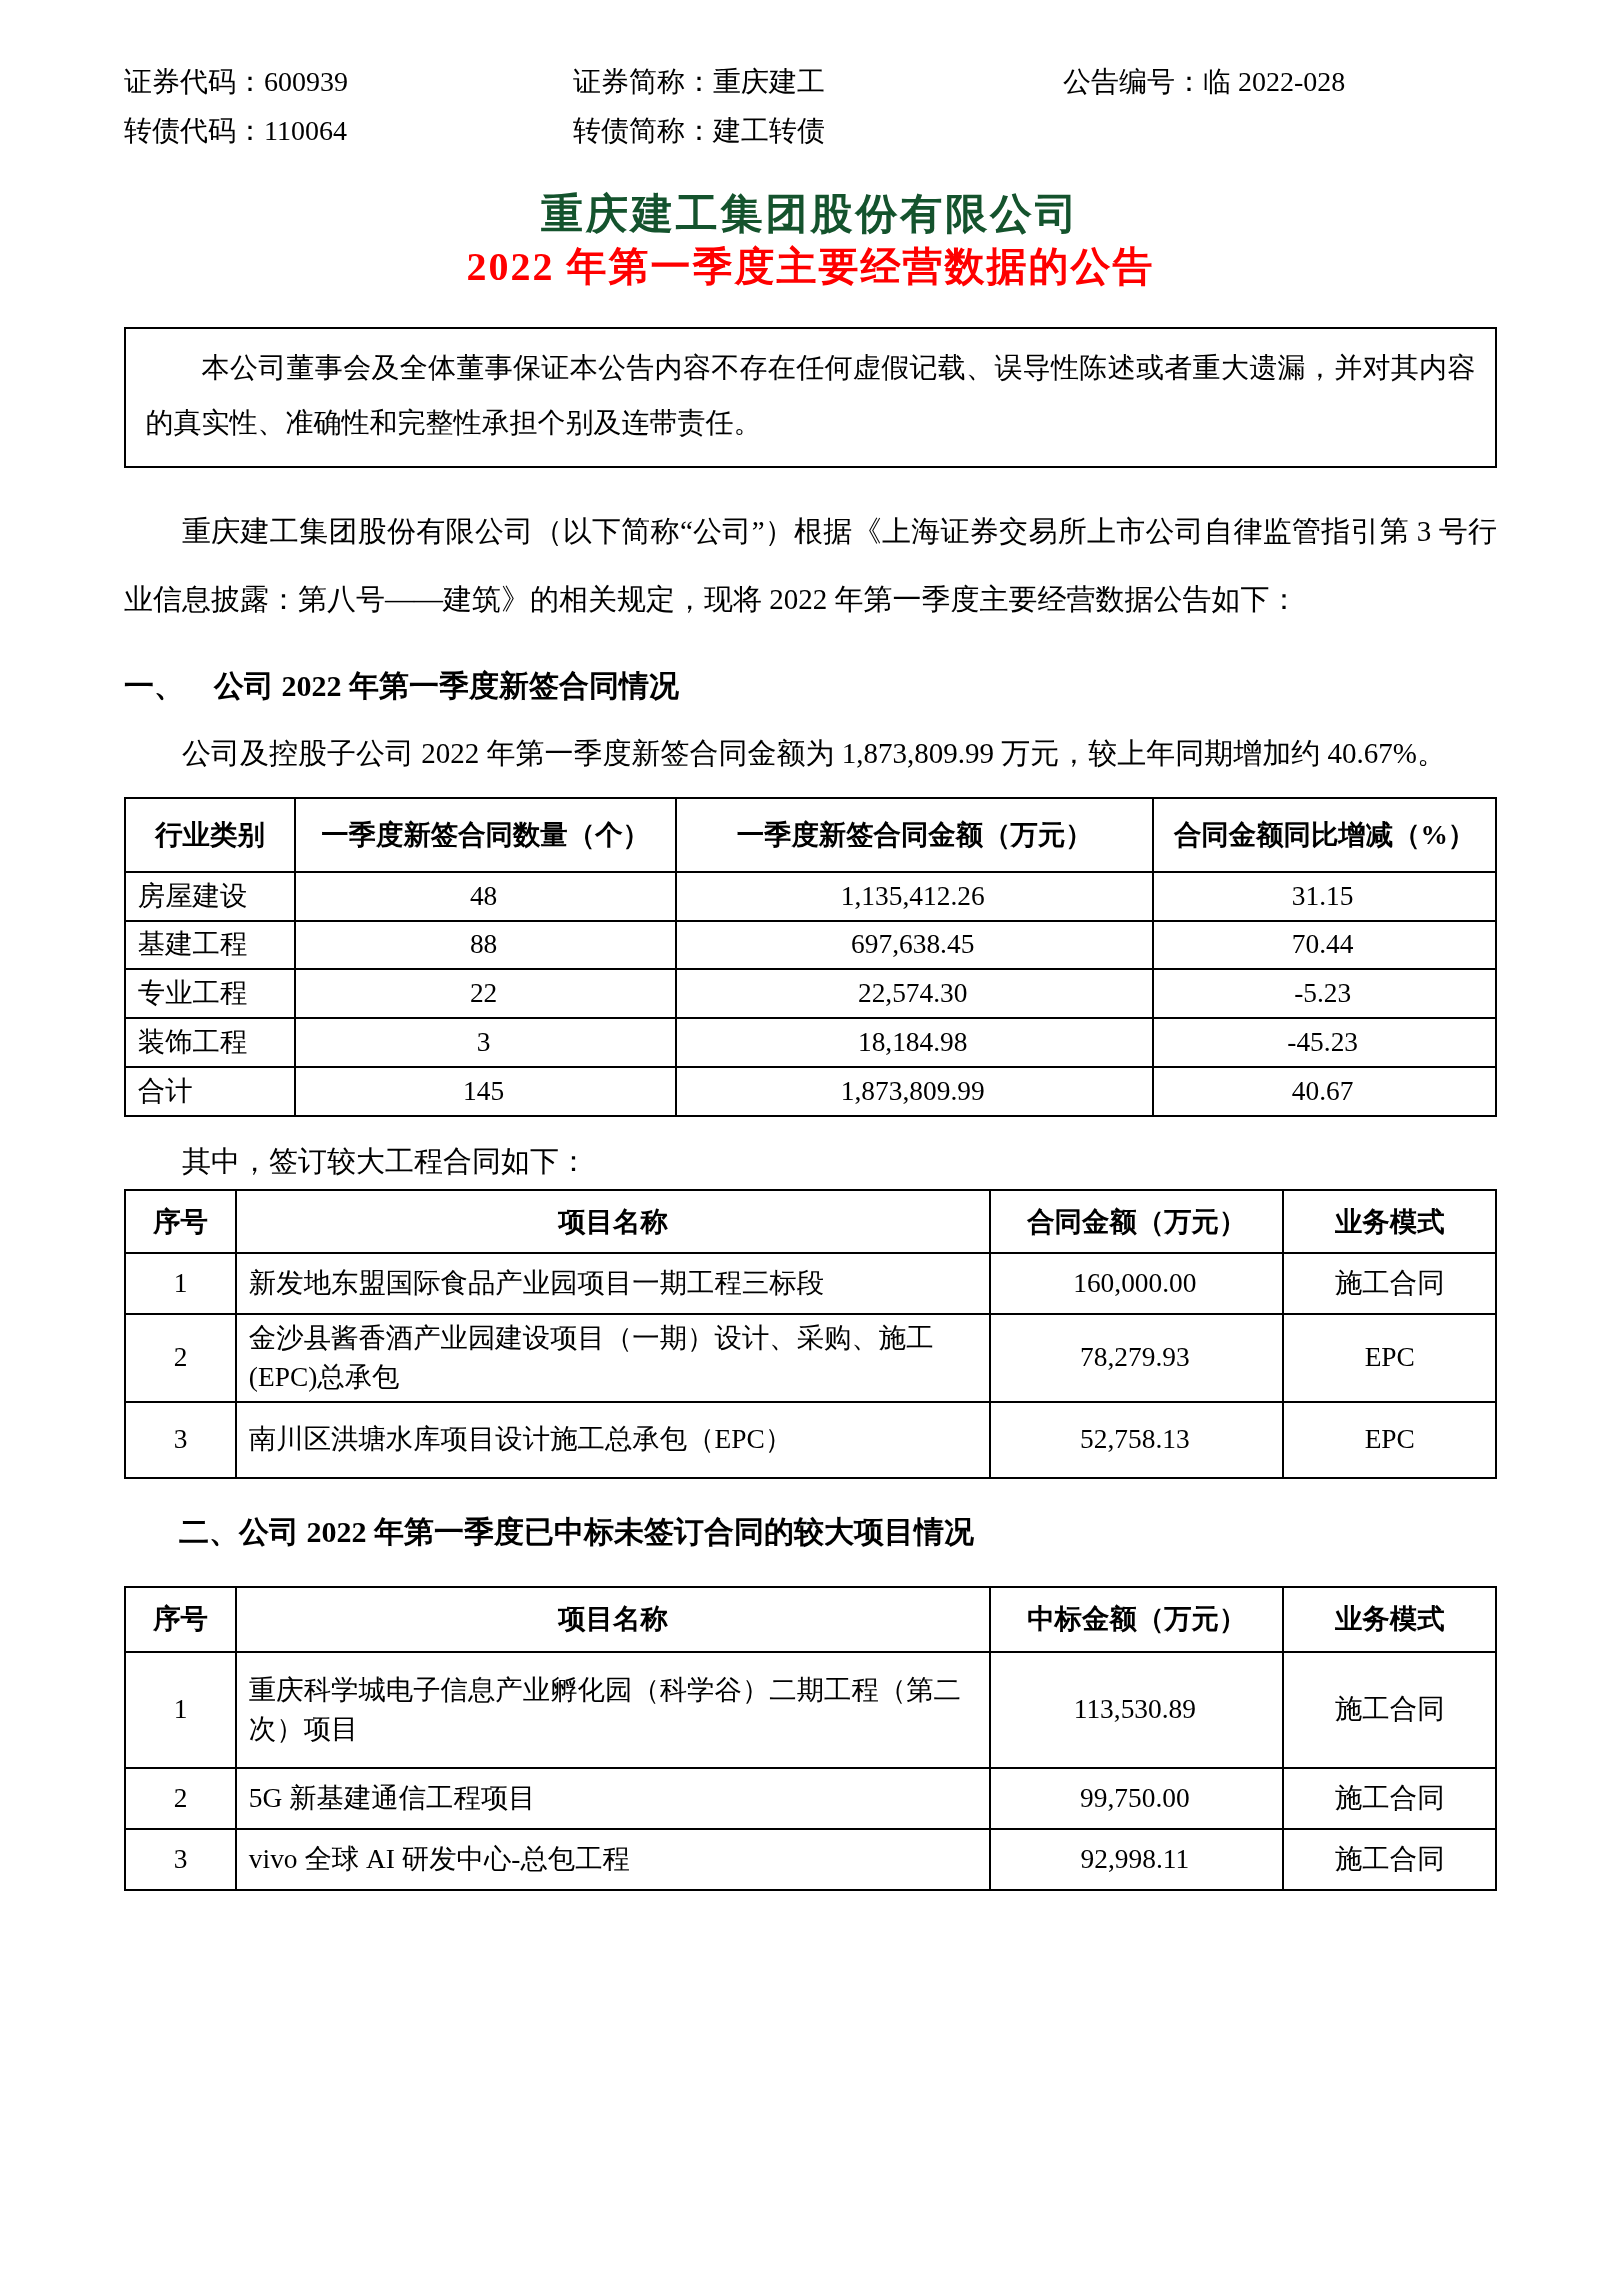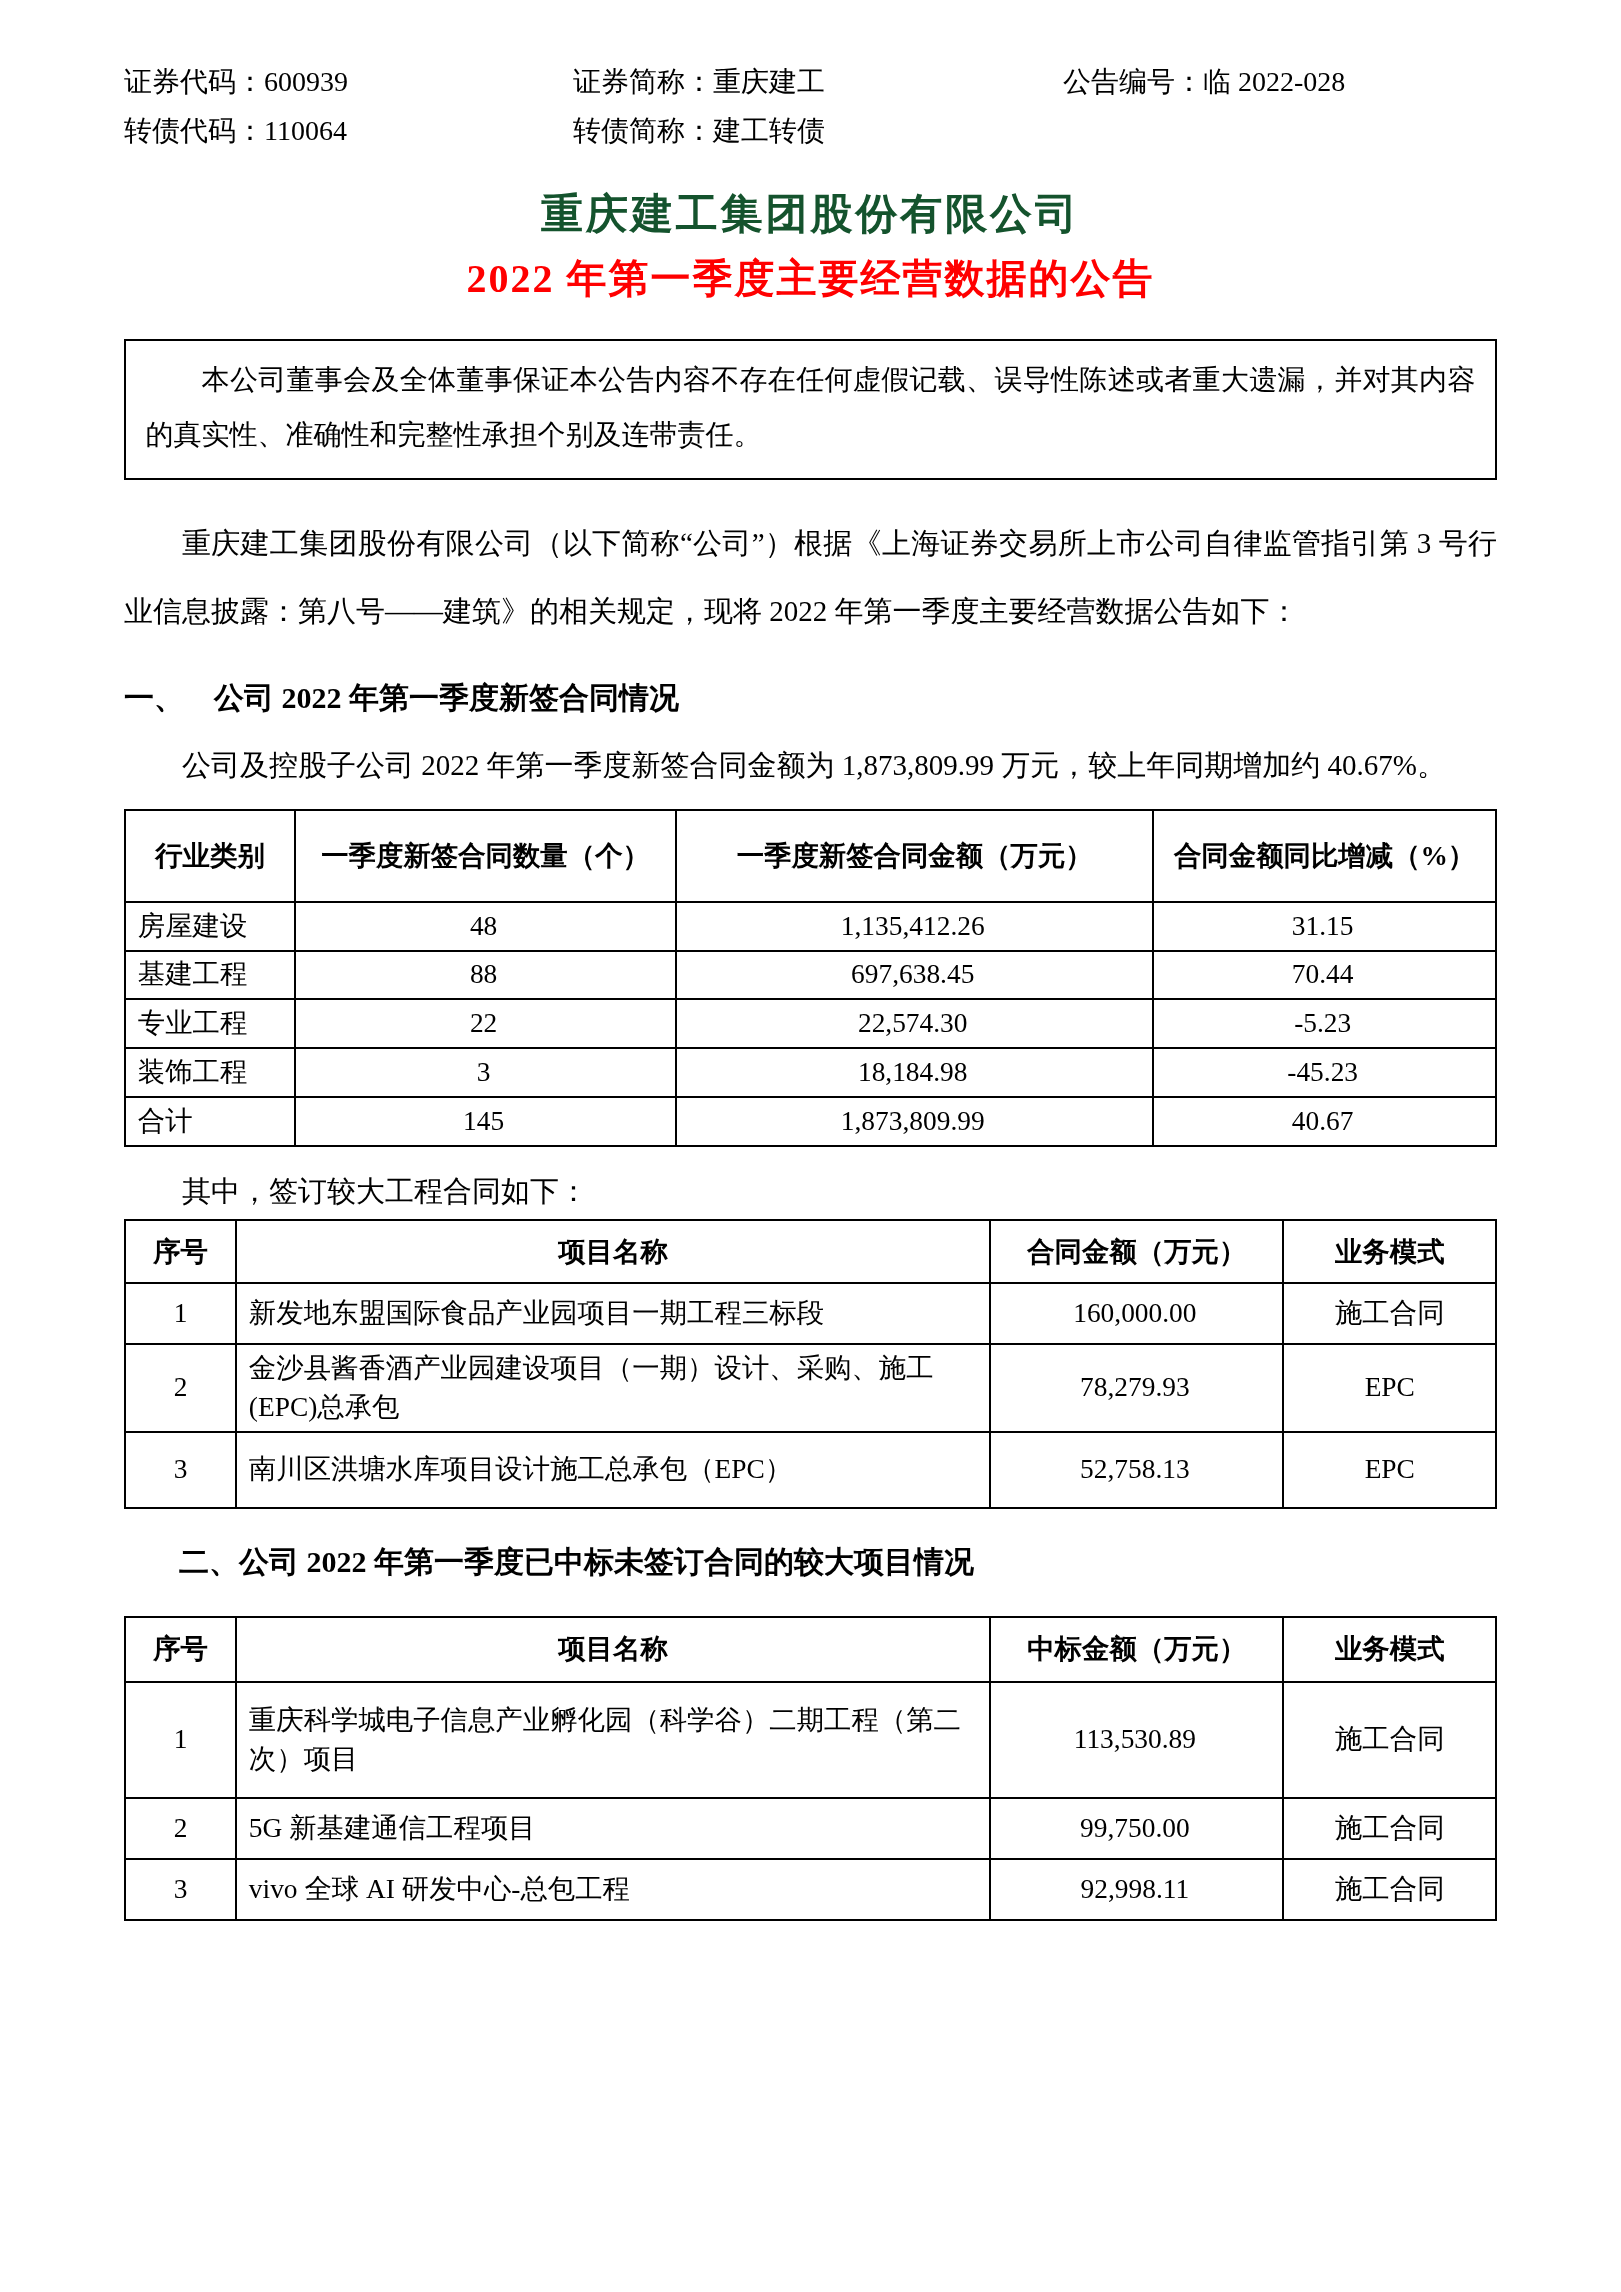--- a/index.html
+++ b/index.html
@@ -10,21 +10,21 @@
     color: #000000;
   }
   .page { width: 1621px; height: 2293px; padding: 64px 124px 39px 124px; overflow: hidden; }
 
   
   .meta { display: grid; grid-template-columns: 449px 490px 1fr; row-gap: 12.7px; font-size: 28px; line-height: 36px; }
   .meta span { white-space: nowrap; }
 
   
   .title-1 { margin-top: 41px; text-align: center; color: #14532d; font-size: 42px; font-weight: bold; letter-spacing: 2.9px; line-height: 49px; }
-  .title-2 { margin-top: 16px; text-align: center; color: #ff0000; font-size: 40px; font-weight: bold; letter-spacing: 2px; line-height: 47px; }
+  .title-2 { margin-top: 4px; text-align: center; color: #ff0000; font-size: 40px; font-weight: bold; letter-spacing: 2px; line-height: 47px; }
 
   
   .notice-box { margin-top: 37px; border: 2px solid #000; padding: 11.8px 19.6px 15.7px 19.6px; }
   .notice-box p { font-size: 28px; line-height: 55px; text-align: justify; text-indent: 2em; }
 
   
   .para { font-size: 29px; line-height: 68px; text-align: justify; text-indent: 2em; }
   .intro { margin-top: 29px; }
   .p2 { margin-top: 11.8px; }
 
@@ -37,21 +37,21 @@
   table { border-collapse: collapse; width: 100%; font-size: 27.4px; table-layout: fixed; }
   table, th, td { border: 2px solid #000; }
   table { border-width: 2.9px; }
   th { font-weight: bold; text-align: center; vertical-align: middle; padding: 3.9px 7.8px; }
   td { vertical-align: middle; padding: 3.9px 9.8px; line-height: 39px; }
   td.al { text-align: left; padding-left: 11.8px; }
   td.ar { text-align: center; padding-right: 13.7px; }
   td.ac { text-align: center; }
 
   .t1 { margin-top: 9.8px; }
-  .t1 th { height: 92px; margin-top: 21px; }
+  .t1 th { height: 74px; margin-top: 21px; }
   .t1 td { height: 46px; }
   .t1 col:nth-child(1) { width: 12.4%; }
   .t1 col:nth-child(2) { width: 27.8%; }
   .t1 col:nth-child(3) { width: 34.8%; }
   .t1 col:nth-child(4) { width: 25%; }
 
   .t2 { margin-top: 5.9px; }
   .t2 th { height: 63px; }
   .t2 tr.r1 td { height: 61px; }
   .t2 tr.r2 td { height: 86px; }

